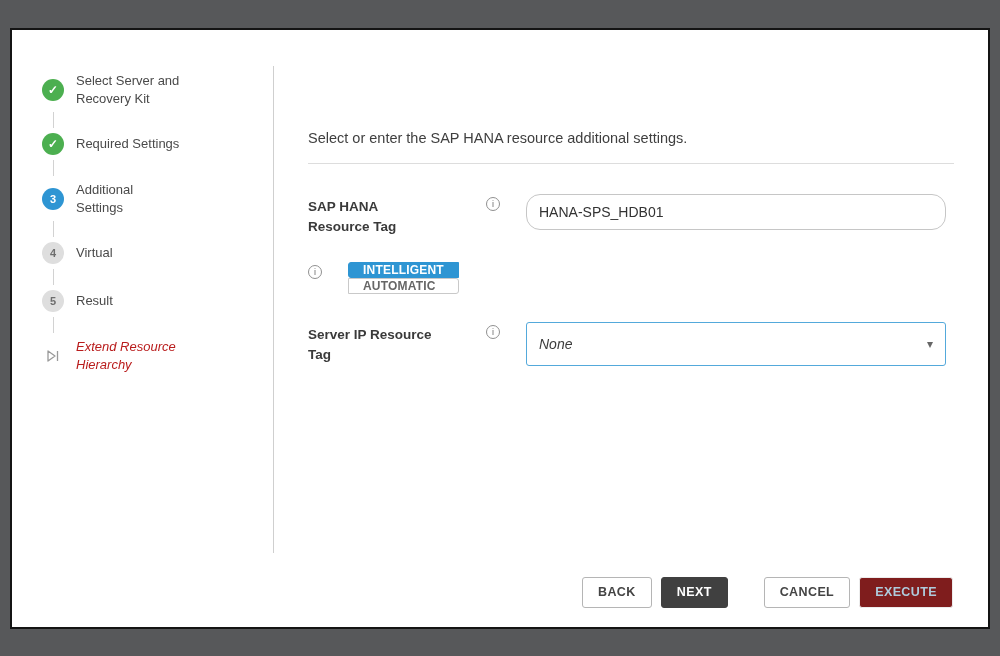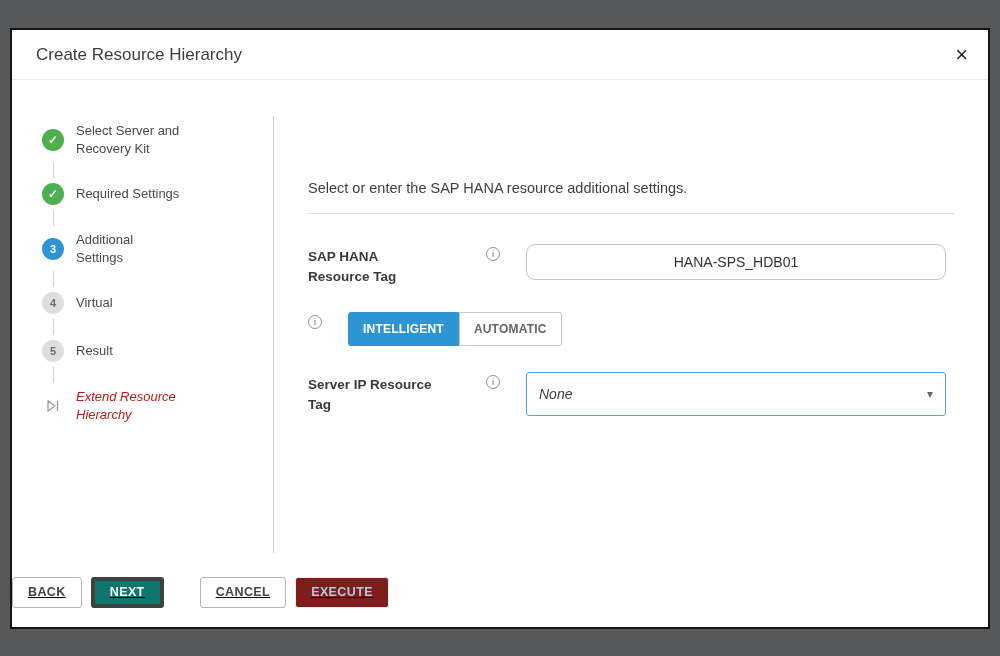--- a/index.html
+++ b/index.html
@@ -78,26 +78,25 @@
   }
   .info-icon {
     flex: none; width: 14px; height: 14px; margin: 3px 26px 0 0;
     border-radius: 50%; border: 1px solid #909090; color: #6e6e6e;
     font-size: 9px; line-height: 1;
     display: flex; align-items: center; justify-content: center;
     cursor: pointer;
   }
   .text-input {
     width: 420px; height: 36px;
-    border: 1px solid #c6c6c6; border-radius: 9px;
+    border: 1px solid #c6c6c6; border-radius: 14px;
     padding: 0 12px; font-size: 14px; color: #333;
     font-family: "Liberation Sans", sans-serif;
-    text-align: center;
-  }
-  .toggle-group { display: flex; height: 34px; }
+  }
+  .toggle-group { display: flex; height: 34px; flex-direction: column; }
   .toggle-option {
     display: flex; align-items: center;
     padding: 0 14px; font-size: 12px; font-weight: bold;
     letter-spacing: 0.2px; cursor: pointer;
   }
   .toggle-option.selected {
     background: #2e95d3; color: #fff;
     border: 1px solid #2e95d3; border-radius: 3px 0 0 3px;
   }
   .toggle-option.unselected {
@@ -109,47 +108,42 @@
     border: 1px solid #54a9db; border-radius: 3px;
     display: flex; align-items: center; padding: 0 12px;
     cursor: pointer; background: #fff;
   }
   .select-value { font-style: italic; font-size: 14px; color: #3c3c3c; }
   .caret-icon { margin-left: auto; color: #666; font-size: 12px; }
 
   
   .dialog-footer {
     flex: none; height: 58px;
-    display: flex; align-items: center; 
+    display: flex; align-items: center; justify-content: flex-end;
     padding: 0 35px 12px 0;
-    text-decoration: underline;
   }
   .btn {
     height: 31px; padding: 0 15px;
     font-size: 12.5px; font-weight: bold; letter-spacing: 0.4px;
     border-radius: 3px; cursor: pointer;
     font-family: "Liberation Sans", sans-serif;
   }
   .btn-outline { background: #fff; border: 1px solid #b5b5b5; color: #444; }
-  .btn-primary { background: #0f766e; border: 4px solid #404040; color: #fff; }
+  .btn-primary { background: #404040; border: 1px solid #404040; color: #fff; }
   .btn-disabled { background: #7f1d1d; border: 1px solid #ececec; color: #aecbdc; cursor: default; }
   .mr-sm { margin-right: 9px; }
   .mr-lg { margin-right: 36px; }
 </style>
 </head>
 <body>
 
 <div class="overlay"></div>
 
 <div class="dialog">
 
-  <div class="dialog-header">
-    <div class="dialog-title">Create Resource Hierarchy</div>
-    <button class="close-btn">×</button>
-  </div>
 
   <div class="dialog-body">
 
     <div class="stepper">
 
       <div class="step">
         <span class="step-icon done">✓</span>
         <span class="step-label">Select Server and
 Recovery Kit</span>
       </div>

